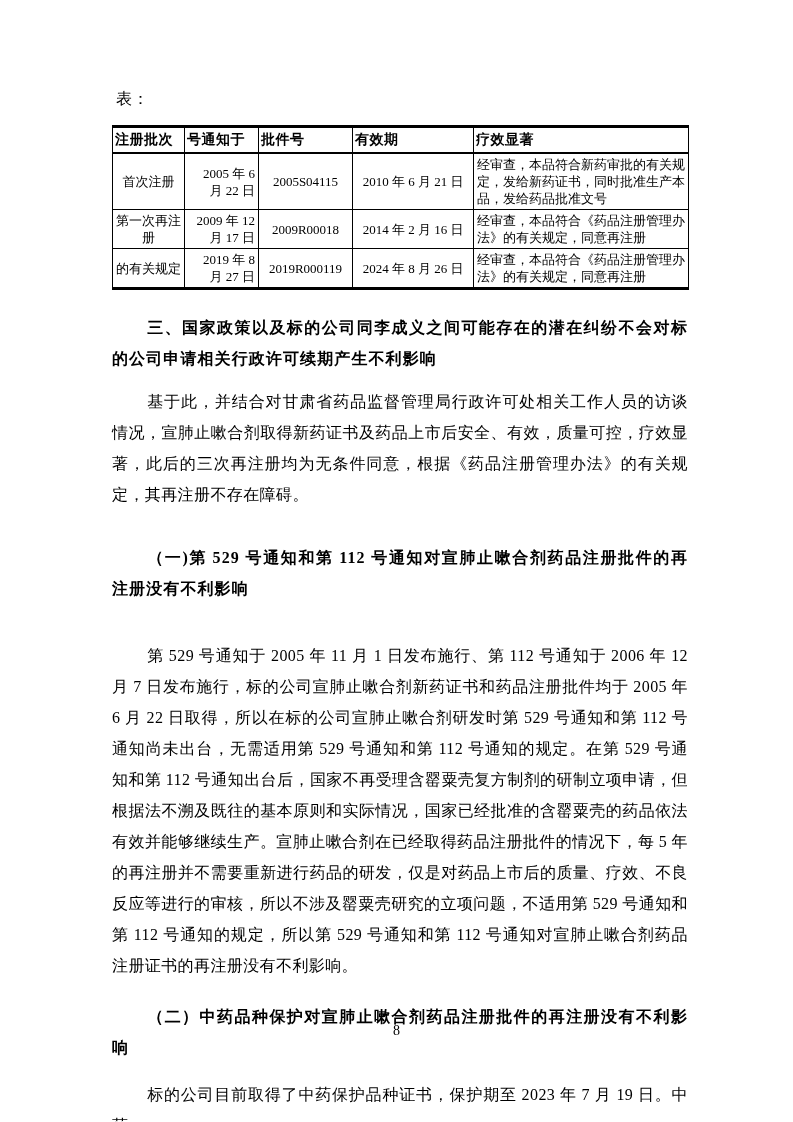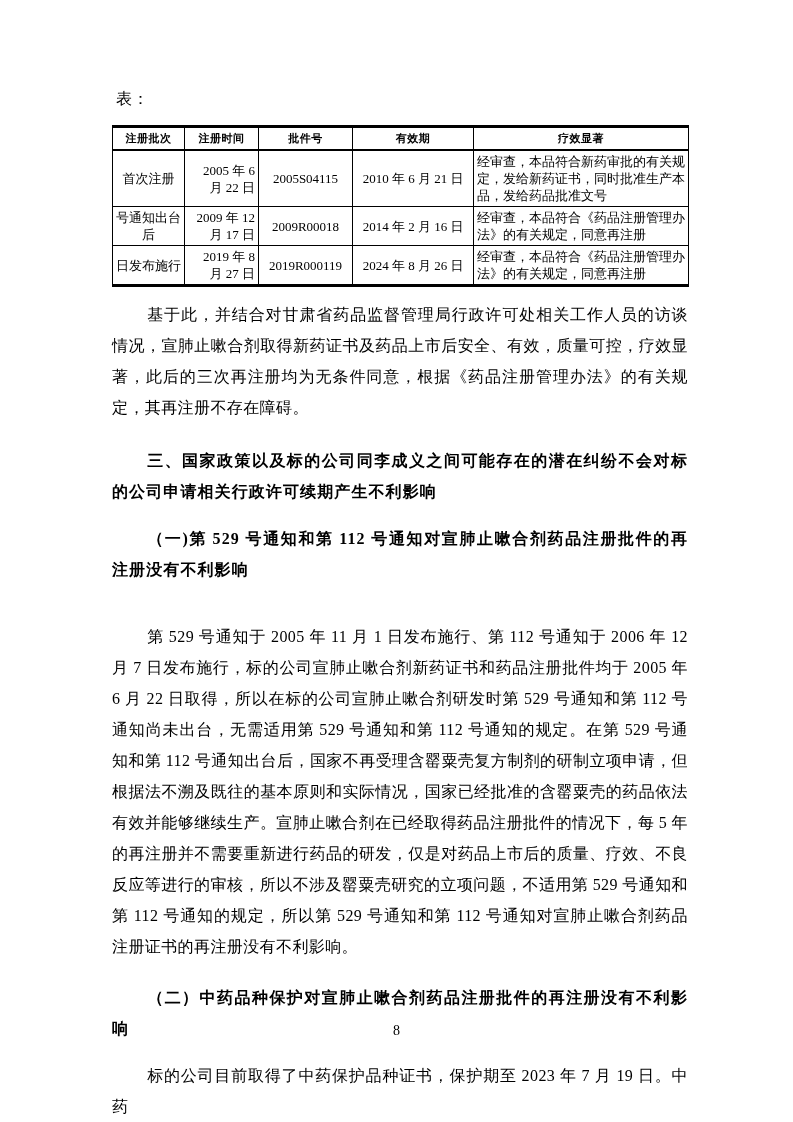--- a/index.html
+++ b/index.html
@@ -36,23 +36,23 @@
     border-top: 3px solid #000;
     border-bottom: 3px solid #000;
   }
   table.reg-table th,
   table.reg-table td {
     border: 1px solid #000;
     vertical-align: middle;
     word-break: break-all;
   }
   table.reg-table thead th {
-    font-size: 11px;
+    font-size: 14px;
     font-weight: bold;
-    text-align: center;
+    text-align: left;
     padding: 3px 2px;
     border-bottom: 2px solid #000;
     letter-spacing: 0.5px;
   }
   table.reg-table td {
     font-size: 13px;
     line-height: 17px;
     padding: 2px 3px;
   }
   td.c-center { text-align: center; }
@@ -65,21 +65,21 @@
     text-align: justify;
     text-indent: 2.2em;
     letter-spacing: 0.4px;
   }
   .heading {
     font-weight: bold;
     letter-spacing: 1.1px;
   }
   .mt-p1  { margin-top: 12px; }
   .mt-h1  { margin-top: 22px; }
-  .mt-h2  { margin-top: 16px; }
+  .mt-h2  { margin-top: 32px; }
   .mt-p2  { margin-top: 36px; }
   .mt-h3  { margin-top: 20px; }
   .mt-p3  { margin-top: 16px; }
   .page-number {
     position: absolute;
     top: 1023px;
     left: 0;
     width: 793px;
     text-align: center;
     font-size: 14px;
@@ -96,54 +96,54 @@
     <colgroup>
       <col style="width:72px">
       <col style="width:74px">
       <col style="width:94px">
       <col style="width:121px">
       <col style="width:215px">
     </colgroup>
     <thead>
       <tr>
         <th>注册批次</th>
-        <th>注册时间</th>
+        <th>号通知于</th>
         <th>批件号</th>
         <th>有效期</th>
         <th>疗效显著</th>
       </tr>
     </thead>
     <tbody>
       <tr>
         <td class="c-center">首次注册</td>
         <td class="c-date">2005 年 6 月 22 日</td>
         <td class="c-center">2005S04115</td>
         <td class="c-center">2010 年 6 月 21 日</td>
         <td class="c-concl">经审查，本品符合新药审批的有关规定，发给新药证书，同时批准生产本品，发给药品批准文号</td>
       </tr>
       <tr>
-        <td class="c-center">号通知出台后</td>
+        <td class="c-center">第一次再注册</td>
         <td class="c-date">2009 年 12 月 17 日</td>
         <td class="c-center">2009R00018</td>
         <td class="c-center">2014 年 2 月 16 日</td>
         <td class="c-concl">经审查，本品符合《药品注册管理办法》的有关规定，同意再注册</td>
       </tr>
       <tr>
-        <td class="c-center">日发布施行</td>
+        <td class="c-center">的有关规定</td>
         <td class="c-date">2019 年 8 月 27 日</td>
         <td class="c-center">2019R000119</td>
         <td class="c-center">2024 年 8 月 26 日</td>
         <td class="c-concl">经审查，本品符合《药品注册管理办法》的有关规定，同意再注册</td>
       </tr>
     </tbody>
   </table>
 
+  <p class="para heading mt-h1">三、国家政策以及标的公司同李成义之间可能存在的潜在纠纷不会对标的公司申请相关行政许可续期产生不利影响</p>
+
   <p class="para mt-p1">基于此，并结合对甘肃省药品监督管理局行政许可处相关工作人员的访谈情况，宣肺止嗽合剂取得新药证书及药品上市后安全、有效，质量可控，疗效显著，此后的三次再注册均为无条件同意，根据《药品注册管理办法》的有关规定，其再注册不存在障碍。</p>
-
-  <p class="para heading mt-h1">三、国家政策以及标的公司同李成义之间可能存在的潜在纠纷不会对标的公司申请相关行政许可续期产生不利影响</p>
 
   <p class="para heading mt-h2">（一)第 529 号通知和第 112 号通知对宣肺止嗽合剂药品注册批件的再注册没有不利影响</p>
 
   <p class="para mt-p2">第 529 号通知于 2005 年 11 月 1 日发布施行、第 112 号通知于 2006 年 12 月 7 日发布施行，标的公司宣肺止嗽合剂新药证书和药品注册批件均于 2005 年 6 月 22 日取得，所以在标的公司宣肺止嗽合剂研发时第 529 号通知和第 112 号通知尚未出台，无需适用第 529 号通知和第 112 号通知的规定。在第 529 号通知和第 112 号通知出台后，国家不再受理含罂粟壳复方制剂的研制立项申请，但根据法不溯及既往的基本原则和实际情况，国家已经批准的含罂粟壳的药品依法有效并能够继续生产。宣肺止嗽合剂在已经取得药品注册批件的情况下，每 5 年的再注册并不需要重新进行药品的研发，仅是对药品上市后的质量、疗效、不良反应等进行的审核，所以不涉及罂粟壳研究的立项问题，不适用第 529 号通知和第 112 号通知的规定，所以第 529 号通知和第 112 号通知对宣肺止嗽合剂药品注册证书的再注册没有不利影响。</p>
 
   <p class="para heading mt-h3">（二）中药品种保护对宣肺止嗽合剂药品注册批件的再注册没有不利影响</p>
 
   <p class="para mt-p3">标的公司目前取得了中药保护品种证书，保护期至 2023 年 7 月 19 日。中药</p>
 
 </div>

